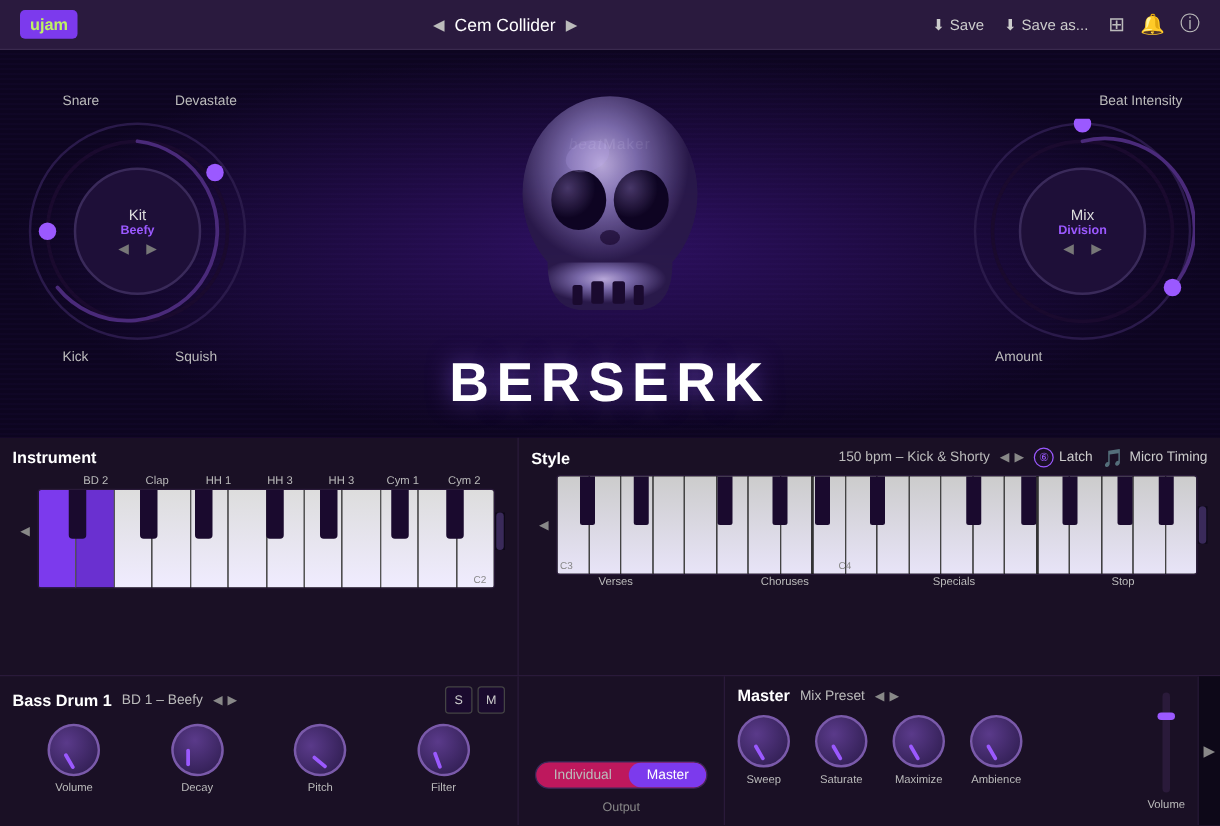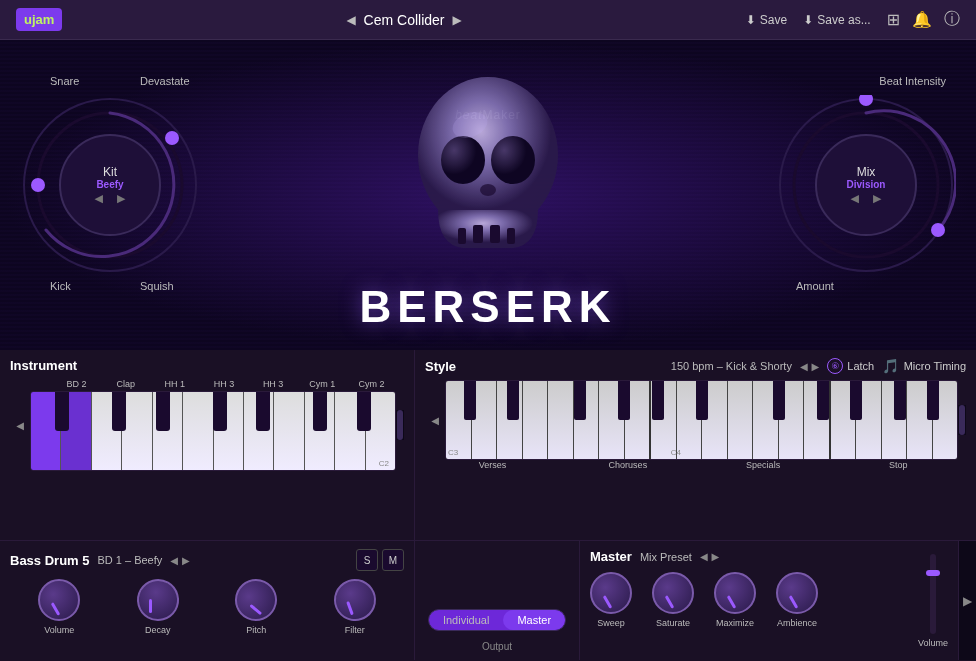--- a/index.html
+++ b/index.html
@@ -382,21 +382,21 @@
       padding: 8px 10px;
       border-right: 1px solid #2a1a3a;
       display: flex;
       flex-direction: column;
       align-items: center;
       justify-content: flex-end;
       gap: 6px;
     }
     .output-toggle {
       display: flex;
-      background: #6d28d9;
+      background: #be185d;
       border: 1px solid #3a2a5a;
       border-radius: 20px;
       overflow: hidden;
       margin-bottom: 4px;
     }
     .toggle-btn {
       padding: 4px 14px;
       font-size: 11px;
       border: none;
       background: transparent;
@@ -831,21 +831,21 @@
         <span class="style-section">Specials</span>
         <span class="style-section">Stop</span>
       </div>
     </div>
   </div>
 
   <div class="bottom-controls">
 
     <div class="bass-drum-panel">
       <div class="bass-drum-header">
-        <span class="bd-title">Bass Drum 5</span>
+        <span class="bd-title">Bass Drum 1</span>
         <span class="bd-preset">BD 1 – Beefy</span>
         <div class="bd-nav">
           <button>◀</button>
           <button>▶</button>
         </div>
         <div class="sm-buttons">
           <button class="sm-btn">S</button>
           <button class="sm-btn">M</button>
         </div>
       </div>

